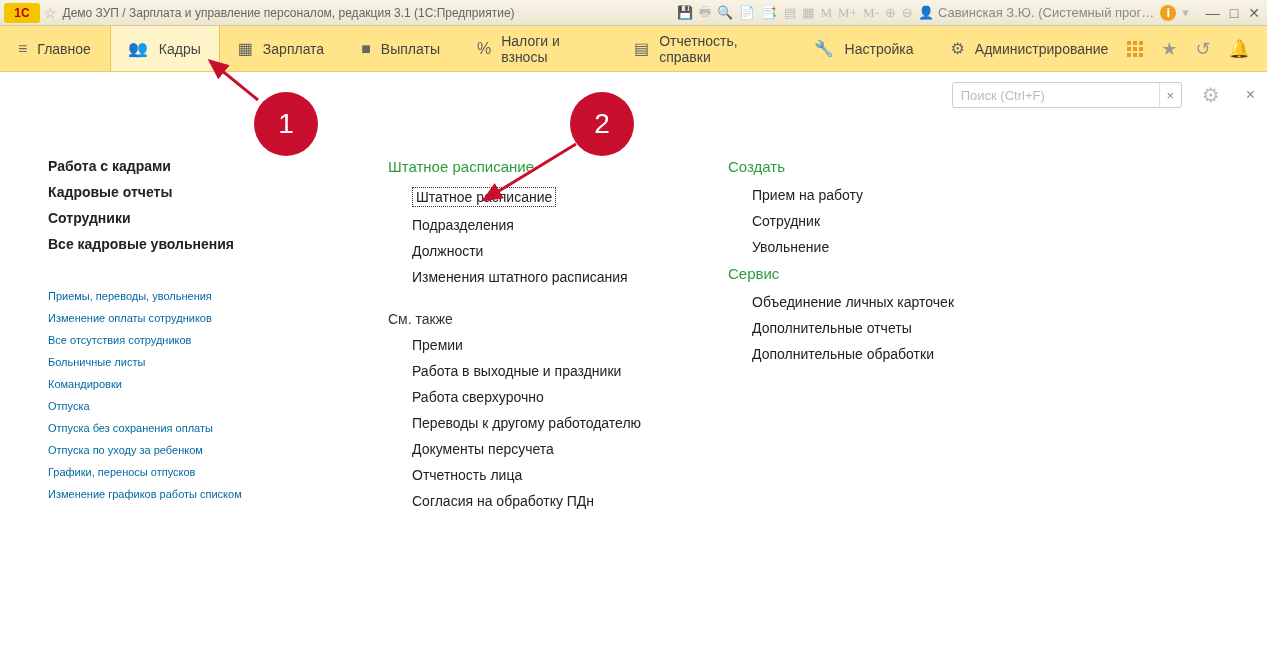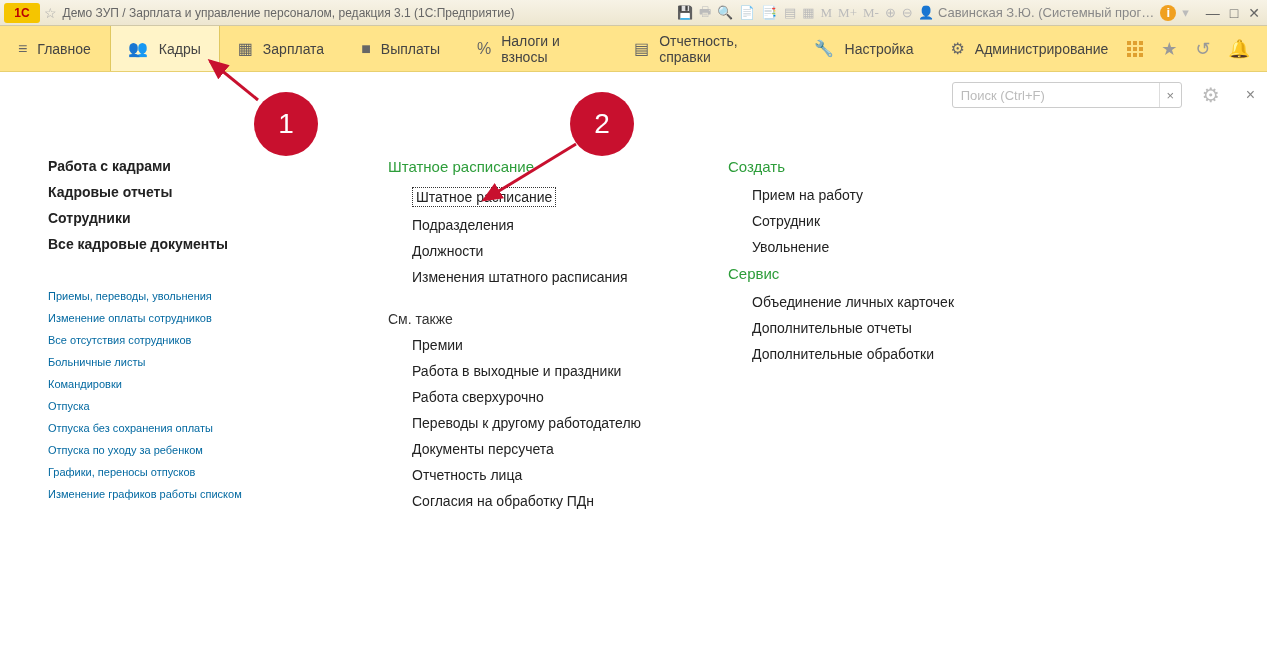--- a/index.html
+++ b/index.html
@@ -276,21 +276,21 @@
   <span class="gear-icon">⚙</span>
   <span class="close-x">×</span>
 </div>
 
 <div class="content">
 
   <div class="col col1">
     <div class="link-bold">Работа с кадрами</div>
     <div class="link-bold">Кадровые отчеты</div>
     <div class="link-bold">Сотрудники</div>
-    <div class="link-bold">Все кадровые документы</div>
+    <div class="link-bold">Все кадровые увольнения</div>
     <div class="sep"></div>
     <div class="link">Приемы, переводы, увольнения</div>
     <div class="link">Изменение оплаты сотрудников</div>
     <div class="link">Все отсутствия сотрудников</div>
     <div class="link">Больничные листы</div>
     <div class="link">Командировки</div>
     <div class="link">Отпуска</div>
     <div class="link">Отпуска без сохранения оплаты</div>
     <div class="link">Отпуска по уходу за ребенком</div>
     <div class="link">Графики, переносы отпусков</div>

